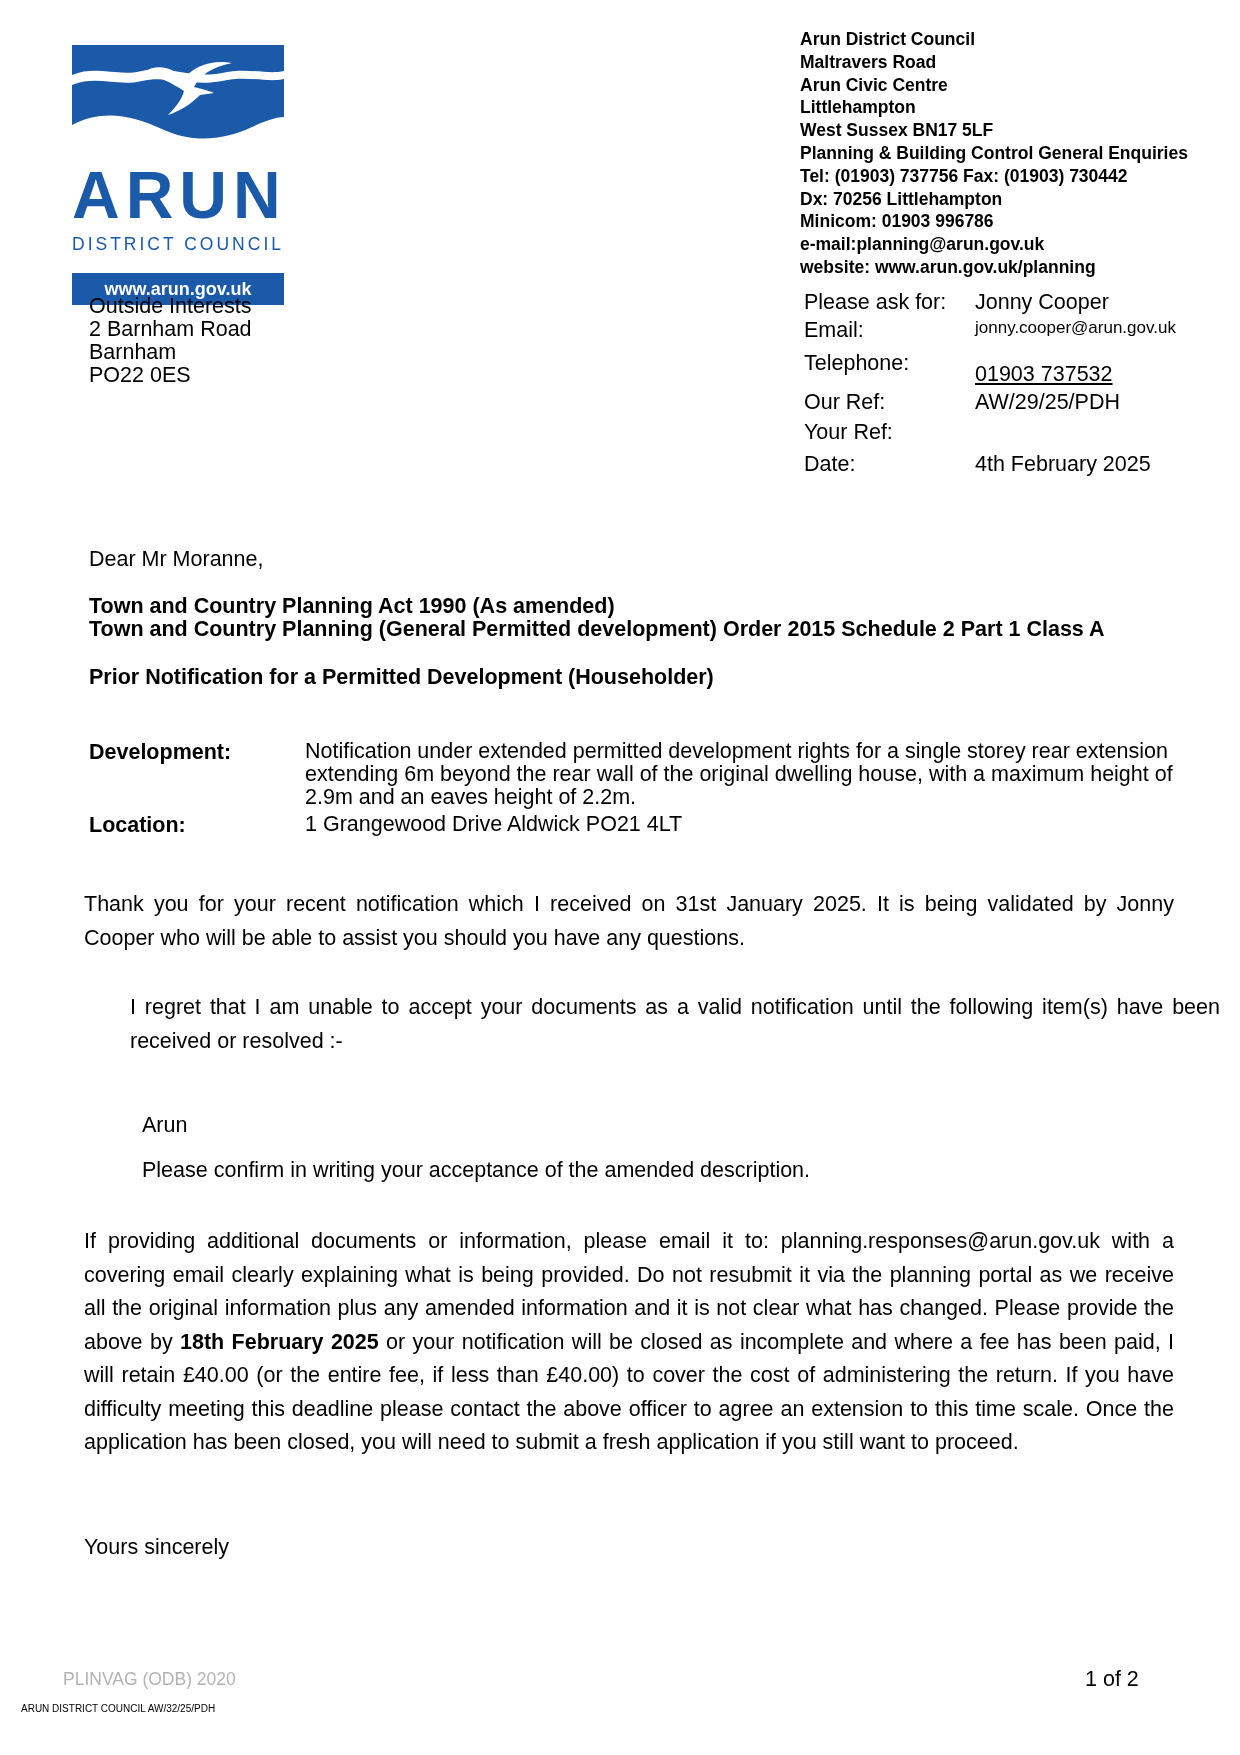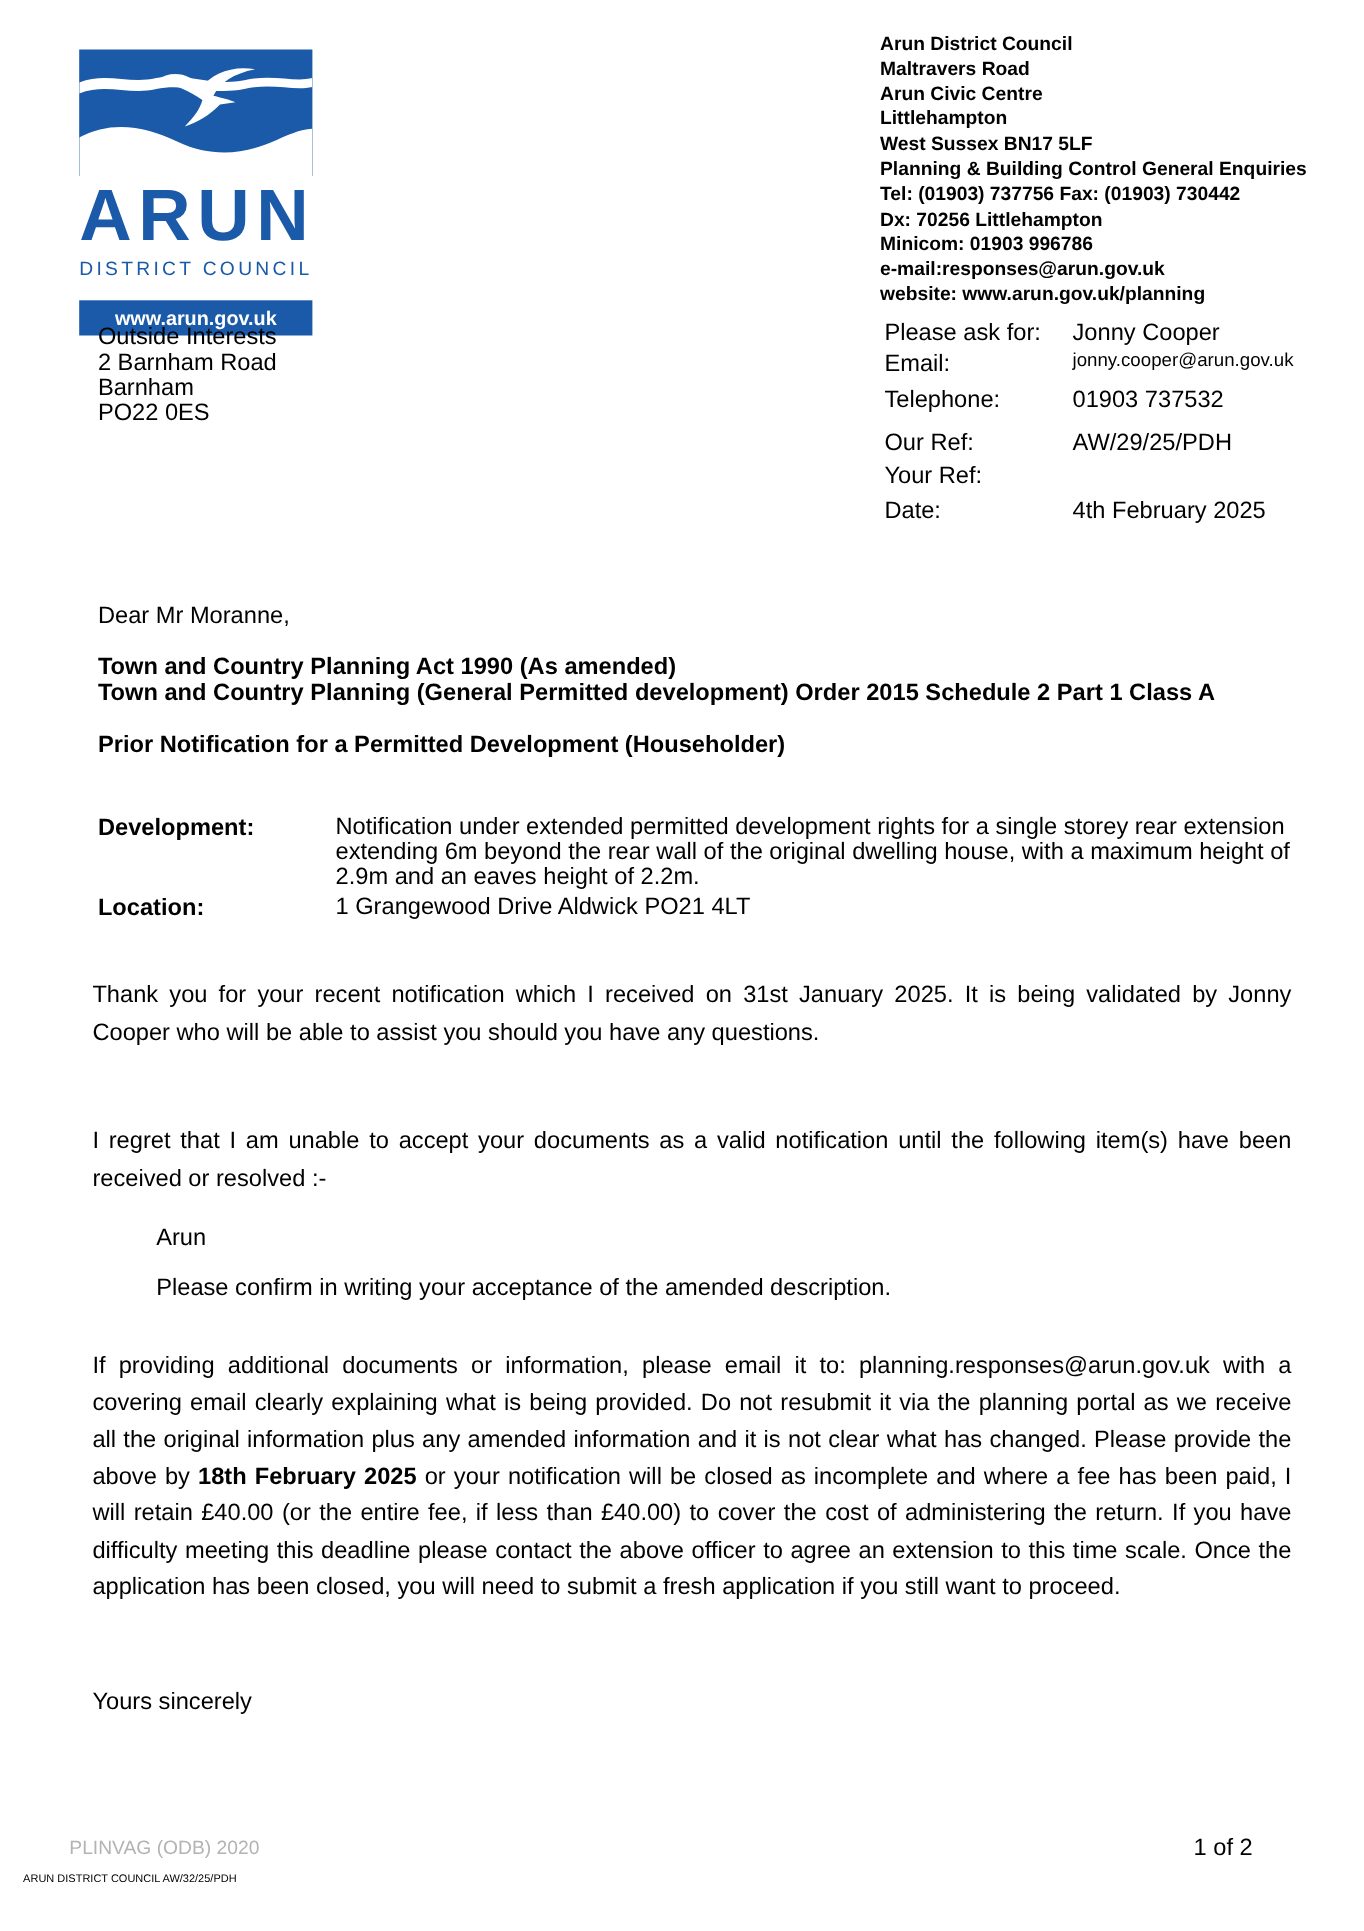--- a/index.html
+++ b/index.html
@@ -47,21 +47,21 @@
   #salutation { left: 89px; top: 547px; }
   #heading1 { left: 89px; top: 595px; font-weight: bold; font-size: 21.5px; line-height: 23px; }
   #heading2 { left: 89px; top: 665px; font-weight: bold; font-size: 21.5px; }
 
   #dev-block { left: 89px; top: 740px; font-size: 21.5px; }
   #dev-block .label { position: absolute; left: 0; font-weight: bold; white-space: nowrap; }
   #dev-block .value { position: absolute; left: 216px; width: 900px; line-height: 23px; }
 
   .para { left: 84px; width: 1090px; font-size: 21.5px; line-height: 34px; text-align: justify; }
   #para1 { top: 887px; }
-  #para2 { top: 1020px; }
+  #para2 { top: 990px; margin-left: 46px; }
   #item-form { left: 142px; top: 1113px; font-size: 21.5px; }
   #item-desc { left: 142px; top: 1158px; font-size: 21.5px; }
   #para3 { top: 1225px; line-height: 33.5px; }
   #para3 b { font-weight: bold; }
   #signoff { left: 84px; top: 1535px; font-size: 21.5px; }
 
   #footer-code { left: 63px; top: 1669px; font-size: 17.5px; color: #b3b3b3; }
   #footer-ref { left: 21px; top: 1703px; font-size: 10px; color: #000; }
   #page-num { left: 1085px; top: 1667px; font-size: 21.5px; }
 </style>
@@ -84,36 +84,36 @@
 <div id="council" class="abs">
   <div>Arun District Council</div>
   <div>Maltravers Road</div>
   <div>Arun Civic Centre</div>
   <div>Littlehampton</div>
   <div>West Sussex  BN17 5LF</div>
   <div>Planning &amp; Building Control General Enquiries</div>
   <div>Tel: (01903) 737756   Fax: (01903) 730442</div>
   <div>Dx: 70256 Littlehampton</div>
   <div>Minicom: 01903 996786</div>
-  <div>e-mail:responses@arun.gov.uk</div>
+  <div>e-mail:planning@arun.gov.uk</div>
   <div>website: www.arun.gov.uk/planning</div>
 </div>
 
 <div id="contact" class="abs">
   <div class="row" style="top:0;">
     <span class="lbl">Please ask for:</span>
     <span class="val">Jonny Cooper</span>
   </div>
   <div class="row" style="top:10px;">
     <span class="lbl" style="top:18px;">Email:</span>
     <span class="val small" style="top:18px;">jonny.cooper@arun.gov.uk</span>
   </div>
   <div class="row">
     <span class="lbl" style="top:61px;">Telephone:</span>
-    <span class="val" style="top:61px;">01903 737532</span>
+    <span class="val" style="top:72px;text-decoration:underline;">01903 737532</span>
   </div>
   <div class="row">
     <span class="lbl" style="top:100px;">Our Ref:</span>
     <span class="val" style="top:100px;">AW/29/25/PDH</span>
   </div>
   <div class="row">
     <span class="lbl" style="top:130px;">Your Ref:</span>
     <span class="val" style="top:130px;"></span>
   </div>
   <div class="row">

